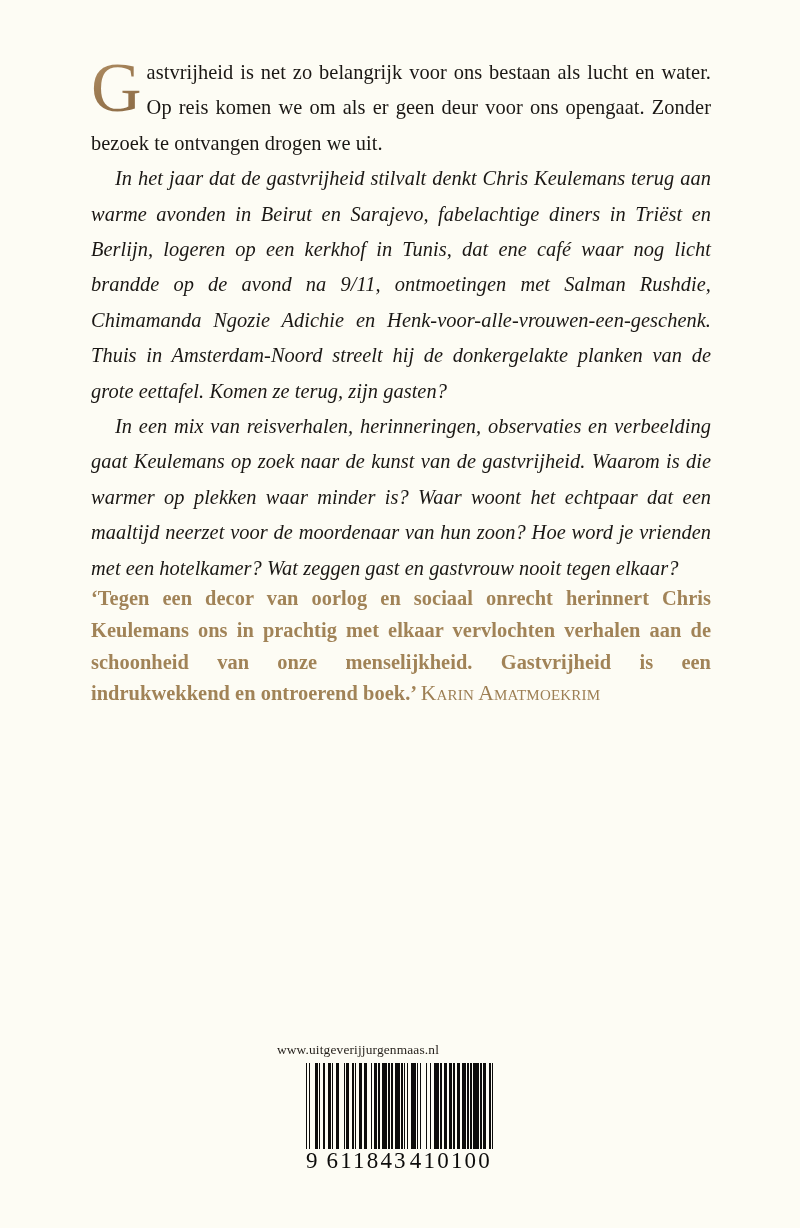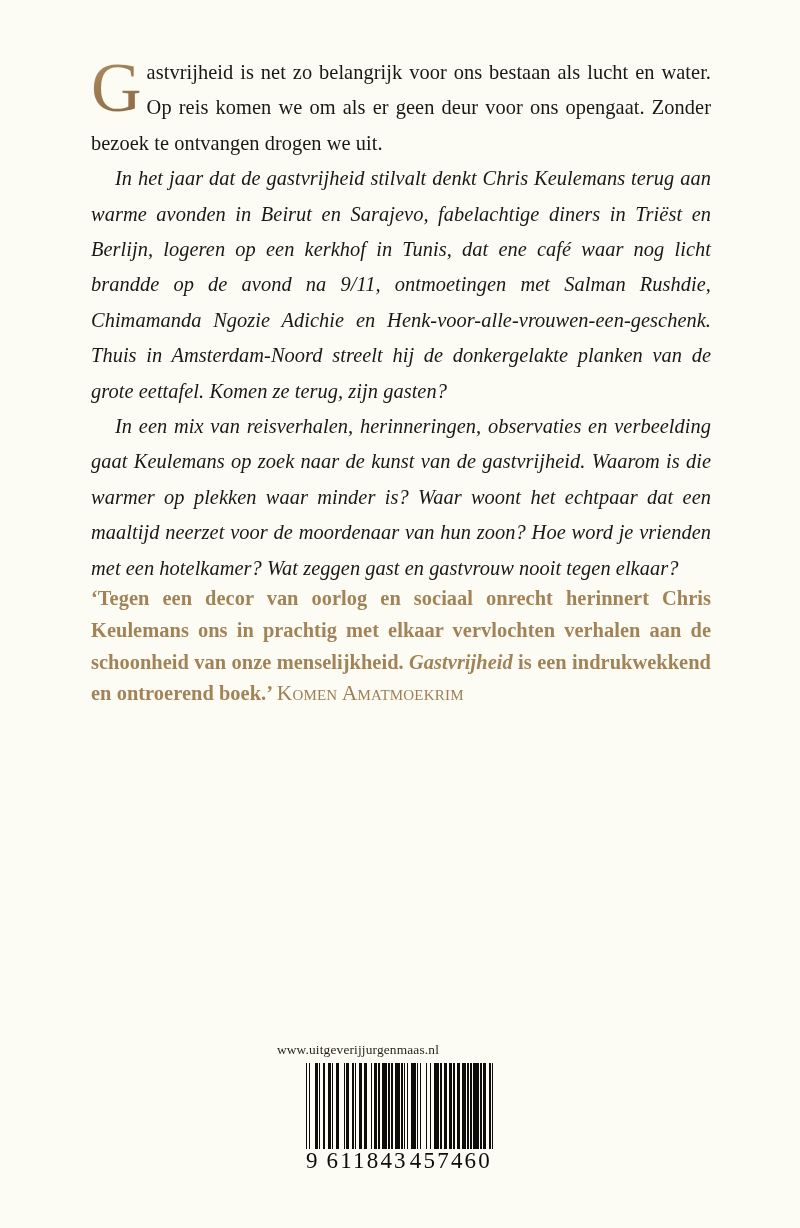--- a/index.html
+++ b/index.html
@@ -76,21 +76,20 @@
     text-align: justify;
     text-justify: inter-word;
     font-size: 20.4px;
     line-height: 31.8px;
     font-weight: bold;
     color: #a18357;
     letter-spacing: 0.05px;
   }
 
   .endorsement .title-italic {
-    font-style: italic;
   }
 
   .endorsement-source {
     font-weight: normal;
     font-variant: small-caps;
     font-size: 21.5px;
     letter-spacing: 0.2px;
     color: #9d7f54;
   }
 
@@ -149,21 +148,21 @@
 <body>
 
 <div class="page">
 
   <div class="copy-block">
     <p class="para para-first"><span class="dropcap">G</span><span>astvrijheid is net zo belangrijk voor ons bestaan als lucht en water. Op reis komen we om als er geen deur voor ons opengaat. Zonder bezoek te ontvangen drogen we uit.</span></p>
     <p class="para">In het jaar dat de gastvrijheid stilvalt denkt Chris Keulemans terug aan warme avonden in Beirut en Sarajevo, fabelachtige diners in Triëst en Berlijn, logeren op een kerkhof in Tunis, dat ene café waar nog licht brandde op de avond na 9/11, ontmoetingen met Salman Rushdie, Chimamanda Ngozie Adichie en Henk-voor-alle-vrouwen-een-geschenk. Thuis in Amsterdam-Noord streelt hij de donkergelakte planken van de grote eettafel. Komen ze terug, zijn gasten?</p>
     <p class="para">In een mix van reisverhalen, herinneringen, observaties en verbeelding gaat Keulemans op zoek naar de kunst van de gastvrijheid. Waarom is die warmer op plekken waar minder is? Waar woont het echtpaar dat een maaltijd neerzet voor de moordenaar van hun zoon? Hoe word je vrienden met een hotelkamer? Wat zeggen gast en gastvrouw nooit tegen elkaar?</p>
   </div>
 
-  <div class="endorsement"><span>‘Tegen een decor van oorlog en sociaal onrecht herinnert Chris Keulemans ons in prachtig met elkaar vervlochten verhalen aan de schoonheid van onze menselijkheid. </span><span class="title-italic">Gastvrijheid</span><span> is een indrukwekkend en ontroerend boek.’ </span><span class="endorsement-source">Komen Amatmoekrim</span></div>
+  <div class="endorsement"><span>‘Tegen een decor van oorlog en sociaal onrecht herinnert Chris Keulemans ons in prachtig met elkaar vervlochten verhalen aan de schoonheid van onze menselijkheid. </span><span class="title-italic">Gastvrijheid</span><span> is een indrukwekkend en ontroerend boek.’ </span><span class="endorsement-source">Karin Amatmoekrim</span></div>
 
   <div class="publisher-url">www.uitgeverijjurgenmaas.nl</div>
 
   <div class="barcode-area">
     <div class="barcode-bars" id="barcode-bars">
         <div class="bar tall" style="width: 1.44615px;"></div>
         <div class="bar space" style="width: 1.44615px;"></div>
         <div class="bar tall" style="width: 1.44615px;"></div>
         <div class="bar space" style="width: 4.33846px;"></div>
         <div class="bar tall" style="width: 2.89231px;"></div>
@@ -244,17 +243,17 @@
         <div class="bar space" style="width: 1.44615px;"></div>
         <div class="bar tall" style="width: 2.89231px;"></div>
         <div class="bar space" style="width: 2.89231px;"></div>
         <div class="bar tall" style="width: 1.44615px;"></div>
         <div class="bar space" style="width: 1.44615px;"></div>
         <div class="bar tall" style="width: 1.44615px;"></div>
       </div>
     <div class="barcode-digits">
       <span class="digit-lead">9</span>
       <span class="digit-group">611843</span>
-      <span class="digit-group">457460</span>
+      <span class="digit-group">410100</span>
     </div>
   </div>
 
 </div>
 
 </body></html>

